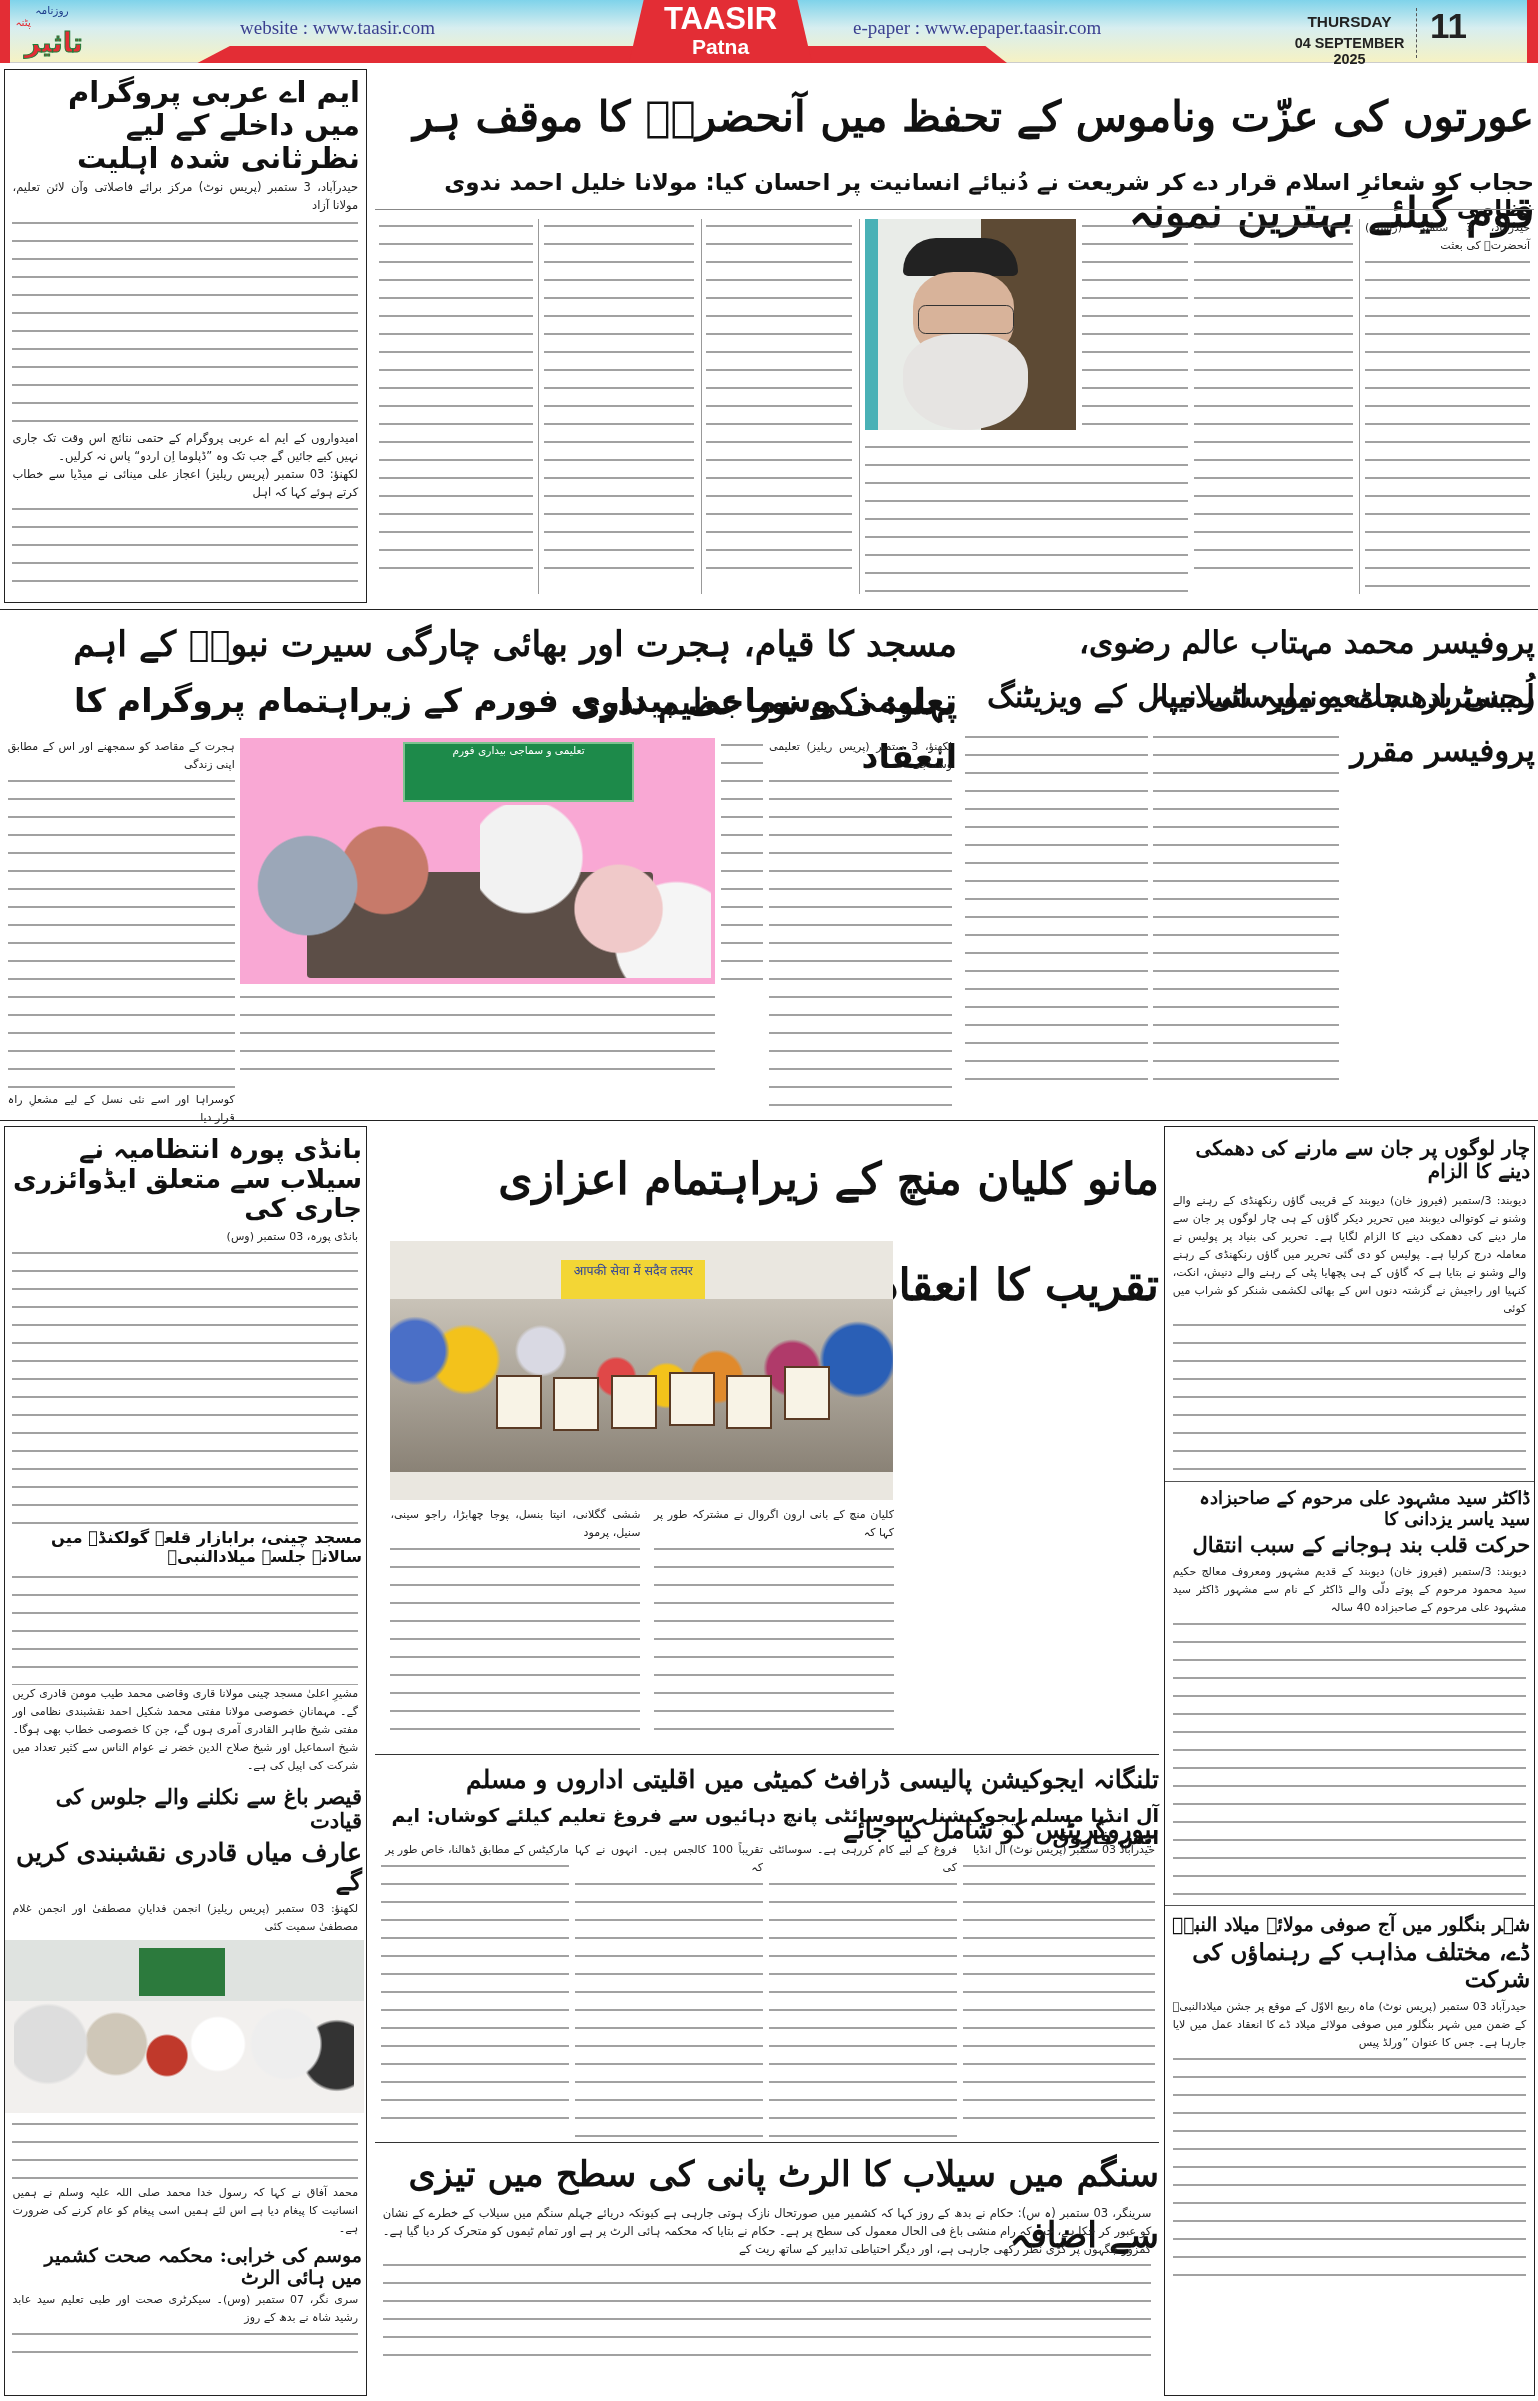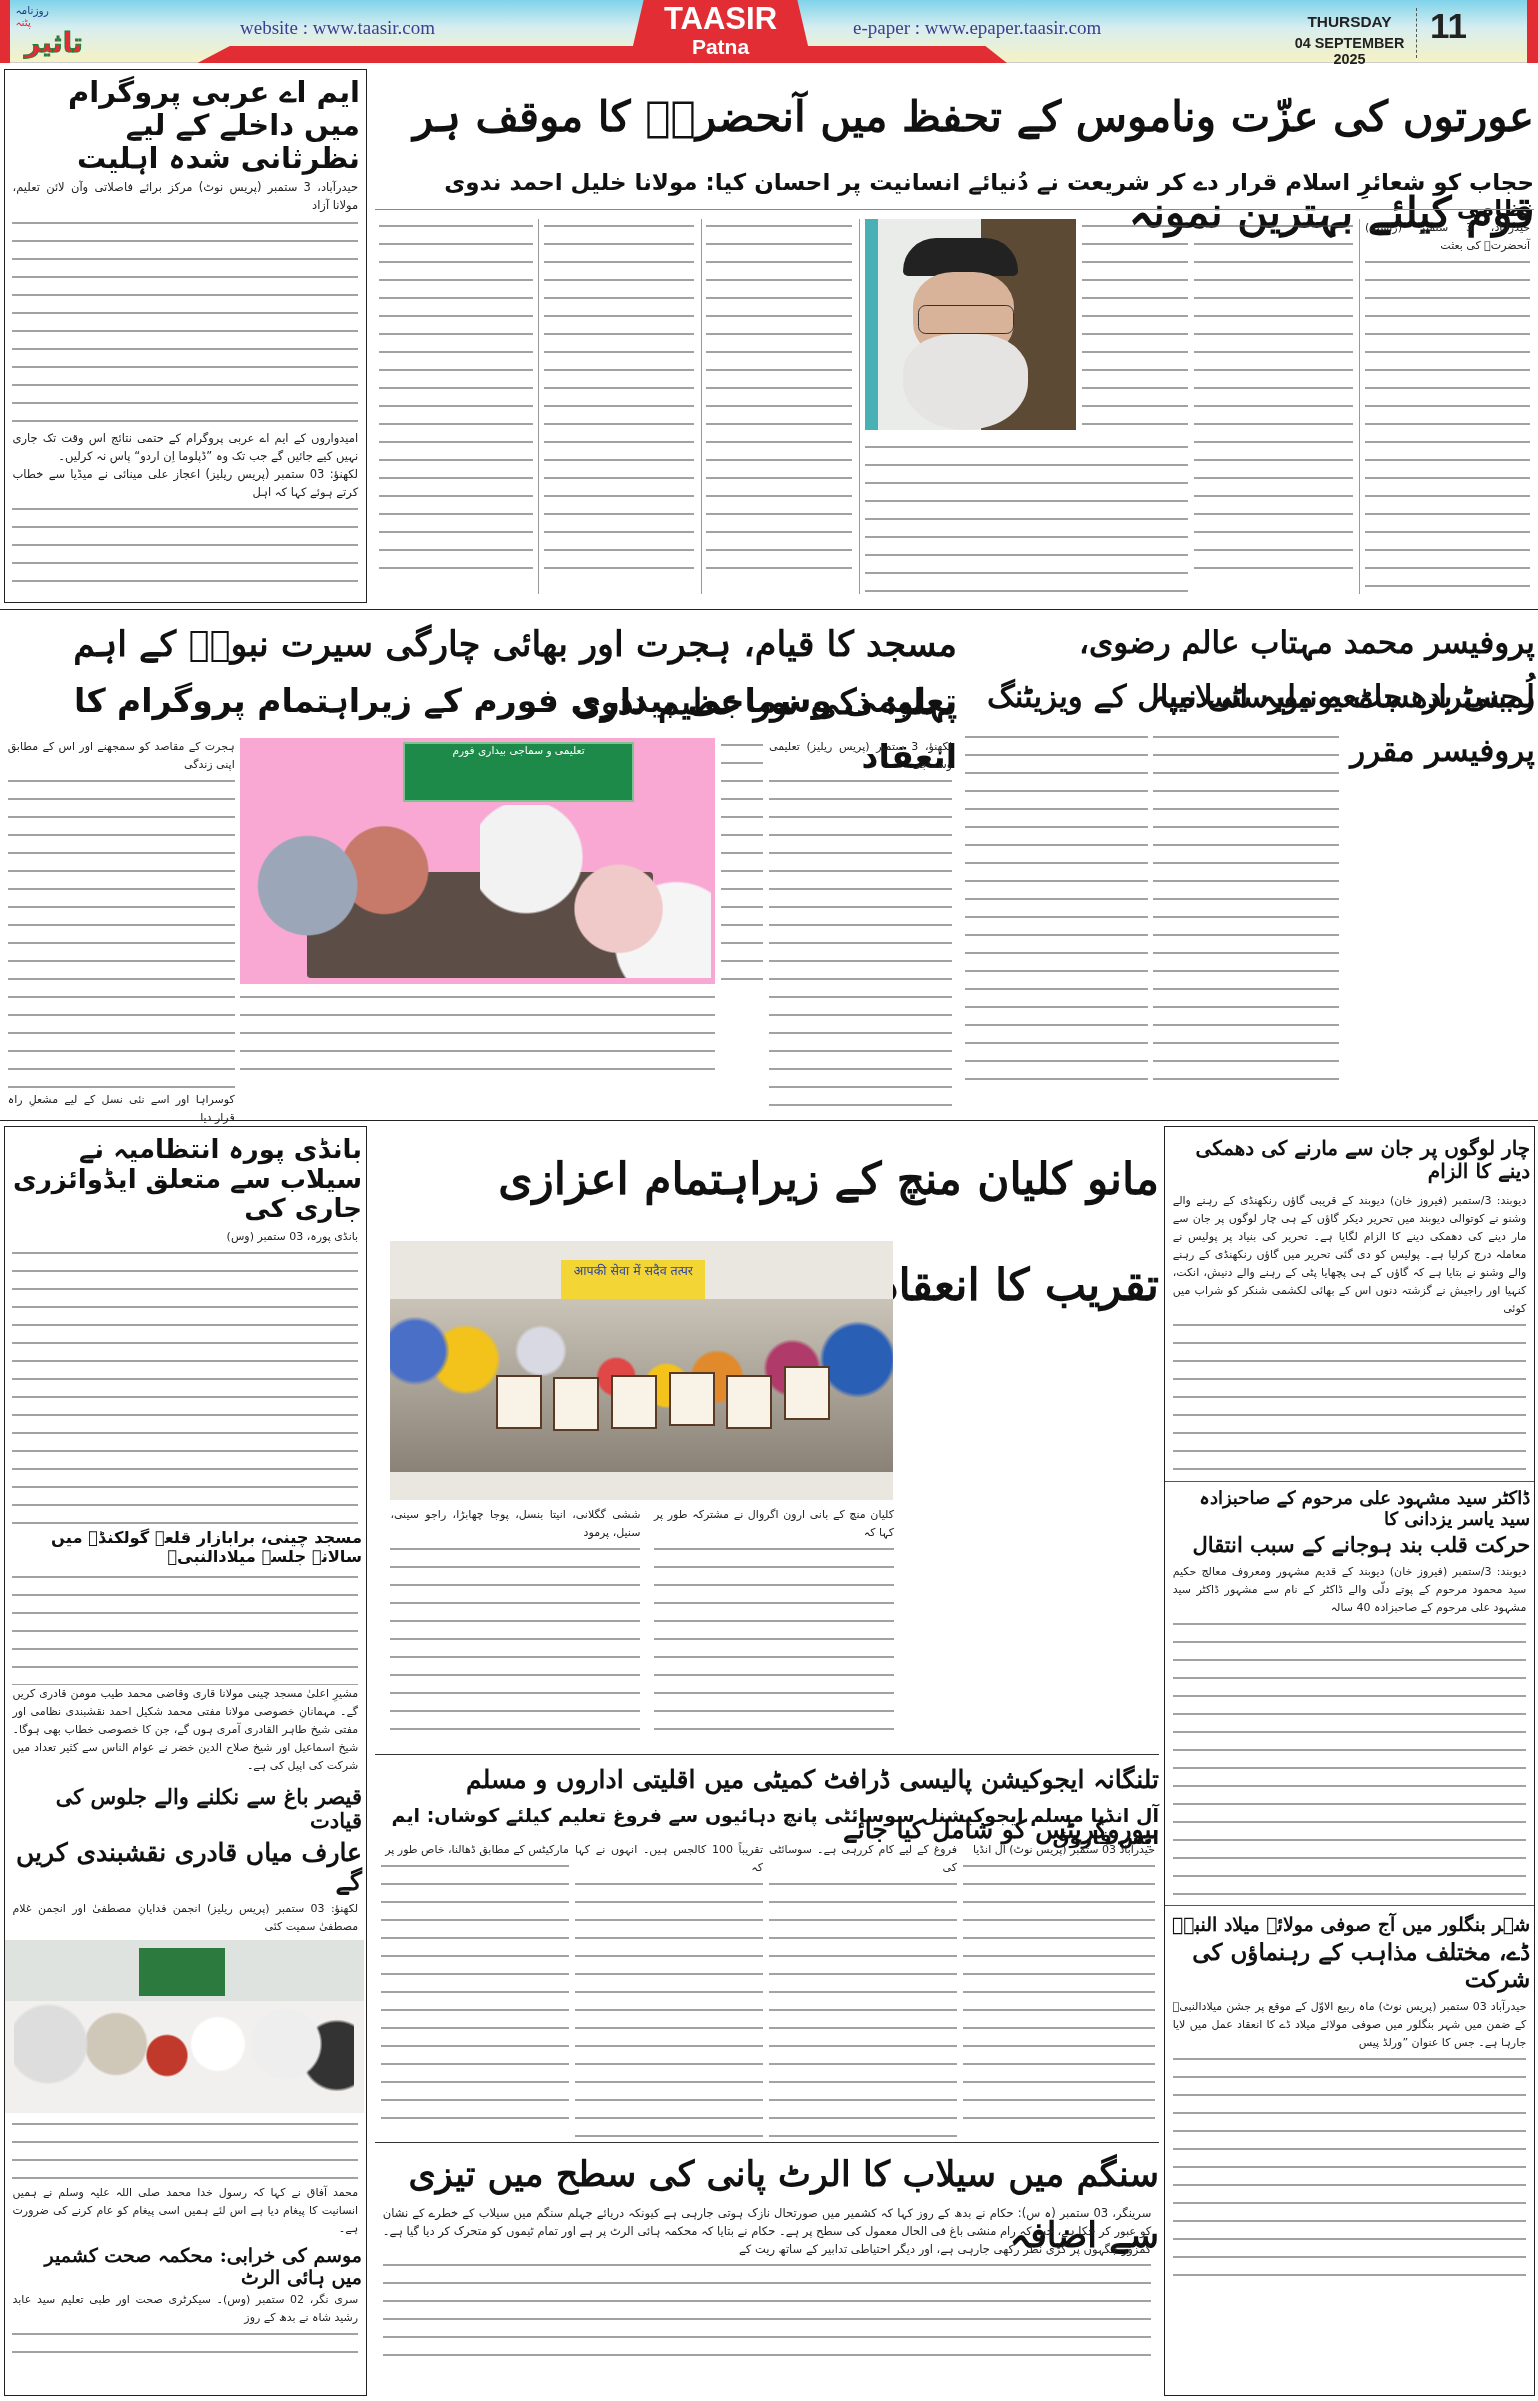--- a/index.html
+++ b/index.html
@@ -3,21 +3,21 @@
 <meta charset="utf-8">
 <style>
 *{box-sizing:border-box;margin:0;padding:0}
 body{width:1538px;height:2402px;background:#fff;font-family:"DejaVu Sans",sans-serif;color:#111;position:relative;overflow:hidden}
 .abs{position:absolute}
 
 #mast{left:0;top:0;width:1538px;height:63px;background:linear-gradient(180deg,#7fd3ea 0%,#d7eef0 45%,#f6f2c4 100%);border-bottom:1.9px solid #ccc}
 #mast .redbar-l{left:0;top:0;width:9.6px;height:63px;background:#e32d35}
 #mast .redbar-r{right:0;top:0;width:11.5px;height:63px;background:#e32d35}
 #mast .logo{left:15.4px;top:3.8px;width:77px;height:56px;text-align:center}
-#mast .logo .small{font-size:10.6px;color:#1d3b8a;display:block;text-align:left;padding-right:3.8px}
+#mast .logo .small{font-size:10.6px;color:#1d3b8a;display:block;text-align:center;padding-right:3.8px}
 #mast .logo .big{font-size:27px;font-weight:bold;color:#e32d35;-webkit-text-stroke:1px #1f7d3a;line-height:29px}
 #mast .web{left:240px;top:17.3px;font-family:"Liberation Serif",serif;font-size:19px;color:#3a3f8f}
 #mast .redband{left:197px;top:46px;width:1095px;height:17.3px;background:#e32d35;clip-path:polygon(3% 0,72% 0,74% 100%,0 100%)}
 #mast .brand{left:629px;top:0;width:183px;height:63px;background:#e32d35;border-radius:0 0 0 0;clip-path:polygon(8% 0,92% 0,100% 100%,0 100%);text-align:center;color:#fff;font-family:"Liberation Sans",sans-serif;font-weight:bold}
 #mast .brand .t1{font-size:31px;line-height:33px;display:block;margin-top:1.9px}
 #mast .brand .t2{font-size:21px;line-height:23px;display:block}
 #mast .epaper{left:853px;top:17.3px;font-family:"Liberation Serif",serif;font-size:19px;color:#3a3f8f}
 #mast .day{left:1287px;top:13.4px;width:125px;text-align:center;font-family:"Liberation Sans",sans-serif;font-weight:bold;color:#222}
 #mast .day .d1{font-size:15.4px;display:block}
 #mast .day .d2{font-size:14.4px;display:block;margin-top:3.8px}
@@ -158,21 +158,21 @@
   <div class="hl" style="font-size:21px;font-family:'DejaVu Serif',serif;padding:9.6px 3.8px 1.9px">قیصر باغ سے نکلنے والے جلوس کی قیادت</div>
   <div class="hl" style="font-size:25px;font-family:'DejaVu Serif',serif;padding:3.8px">عارف میاں قادری نقشبندی کریں گے</div>
   <div class="txt" style="padding:0 7.7px">لکھنؤ: 03 ستمبر (پریس ریلیز) انجمن فدایانِ مصطفیٰ اور انجمن غلام مصطفیٰ سمیت کئی</div>
   <div class="photo" style="position:relative;margin:3.8px 0;width:359px;height:173px;background:linear-gradient(180deg,#dfe3e0 0 35%,#f2f0ee 35% 100%)" title="group-with-garlands">
     <div class="abs" style="left:134px;top:7.7px;width:86px;height:48px;background:#2c7a3d"></div>
     <div class="abs" style="left:9.6px;top:58px;width:340px;height:115px;background:radial-gradient(circle at 10% 40%,#ddd 0 12%,transparent 13%),radial-gradient(circle at 30% 40%,#cfc7b8 0 12%,transparent 13%),radial-gradient(circle at 45% 50%,#c0392b 0 10%,transparent 11%),radial-gradient(circle at 60% 40%,#fff 0 12%,transparent 13%),radial-gradient(circle at 80% 40%,#eee 0 12%,transparent 13%),radial-gradient(circle at 95% 50%,#333 0 10%,transparent 11%)"></div>
   </div>
   <div class="lines" style="margin:0 7.7px;height:67px"></div>
   <div class="txt" style="padding:0 7.7px">محمد آفاق نے کہا کہ رسول خدا محمد صلی اللہ علیہ وسلم نے ہمیں انسانیت کا پیغام دیا ہے اس لئے ہمیں اسی پیغام کو عام کرنے کی ضرورت ہے۔</div>
   <div class="hl" style="font-size:19px;font-family:'DejaVu Serif',serif;padding:7.7px 3.8px 1.9px">موسم کی خرابی: محکمہ صحت کشمیر میں ہائی الرٹ</div>
-  <div class="txt" style="padding:0 7.7px">سری نگر، 02 ستمبر (وس)۔ سیکرٹری صحت اور طبی تعلیم سید عابد رشید شاہ نے بدھ کے روز</div>
+  <div class="txt" style="padding:0 7.7px">سری نگر، 07 ستمبر (وس)۔ سیکرٹری صحت اور طبی تعلیم سید عابد رشید شاہ نے بدھ کے روز</div>
   <div class="lines" style="margin:0 7.7px;height:38px"></div>
 </div>
 
 <div class="abs" style="left:375px;top:1126px;width:784px;height:624px">
   <div class="hl" style="font-size:44px;font-family:'DejaVu Serif',serif;height:106px;line-height:106px">مانو کلیان منچ کے زیراہتمام اعزازی تقریب کا انعقاد</div>
   <div class="photo" style="left:15.4px;top:115px;width:503px;height:259px;background:#eae7e0" title="award-ceremony-group-photo">
     <div class="abs" style="left:171px;top:19px;width:144px;height:42px;background:#f3d635;color:#2a3f9e;font-size:12.5px;font-weight:normal;text-align:center;line-height:21px">आपकी सेवा में सदैव तत्पर</div>
     <div class="abs" style="left:0;top:58px;width:503px;height:173px;background:radial-gradient(circle at 5% 30%,#4a6fc7 0 6%,transparent 7%),radial-gradient(circle at 15% 35%,#f3c21b 0 7%,transparent 8%),radial-gradient(circle at 30% 30%,#d9d9e3 0 6%,transparent 7%),radial-gradient(circle at 45% 45%,#e04848 0 6%,transparent 7%),radial-gradient(circle at 55% 50%,#f3c21b 0 7%,transparent 8%),radial-gradient(circle at 65% 45%,#e08a2c 0 7%,transparent 8%),radial-gradient(circle at 80% 40%,#b03a6a 0 6%,transparent 7%),radial-gradient(circle at 93% 35%,#2a5fb6 0 7%,transparent 8%),linear-gradient(180deg,#c9c3b8,#8a8276)"></div>
     <div class="abs" style="left:106px;top:134px;width:46px;height:54px;background:#f8f3e6;border:2.9px solid #5a3a24"></div>
     <div class="abs" style="left:163px;top:136px;width:46px;height:54px;background:#f8f3e6;border:2.9px solid #5a3a24"></div>

